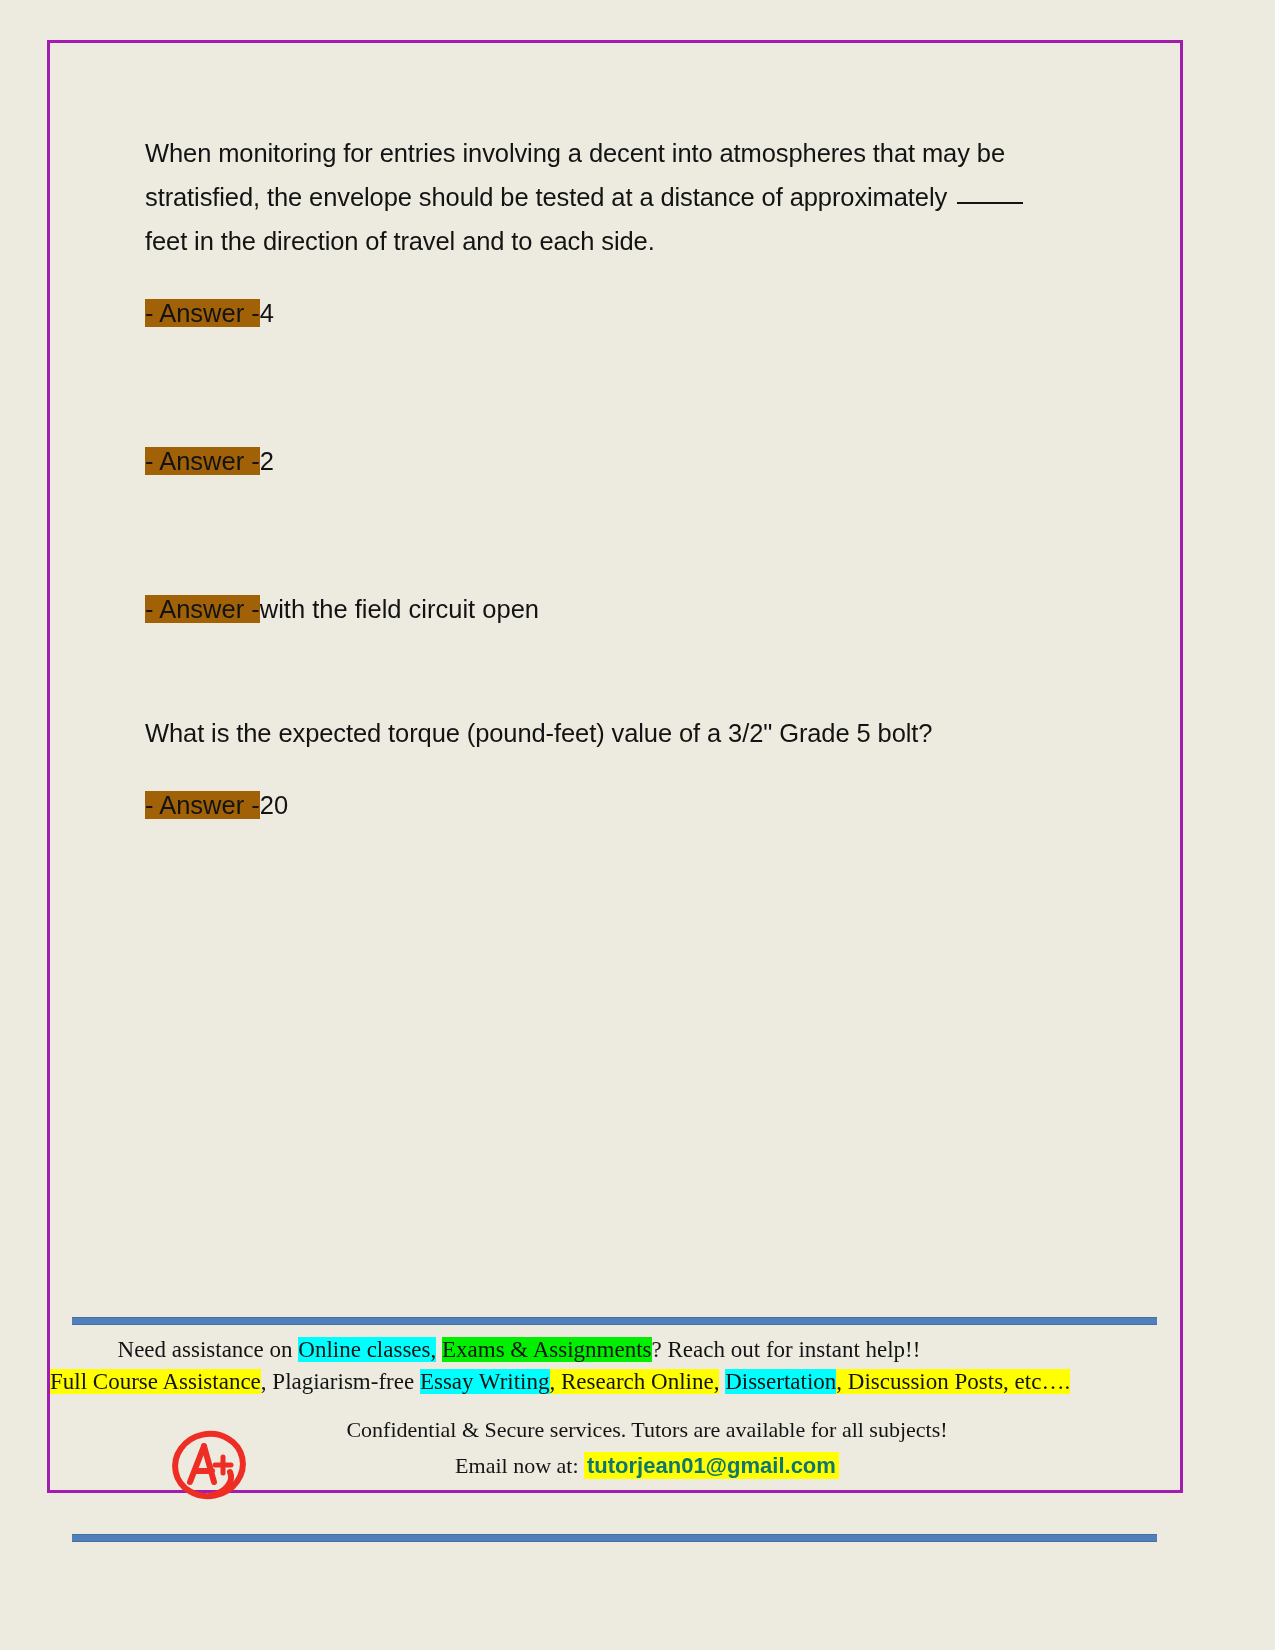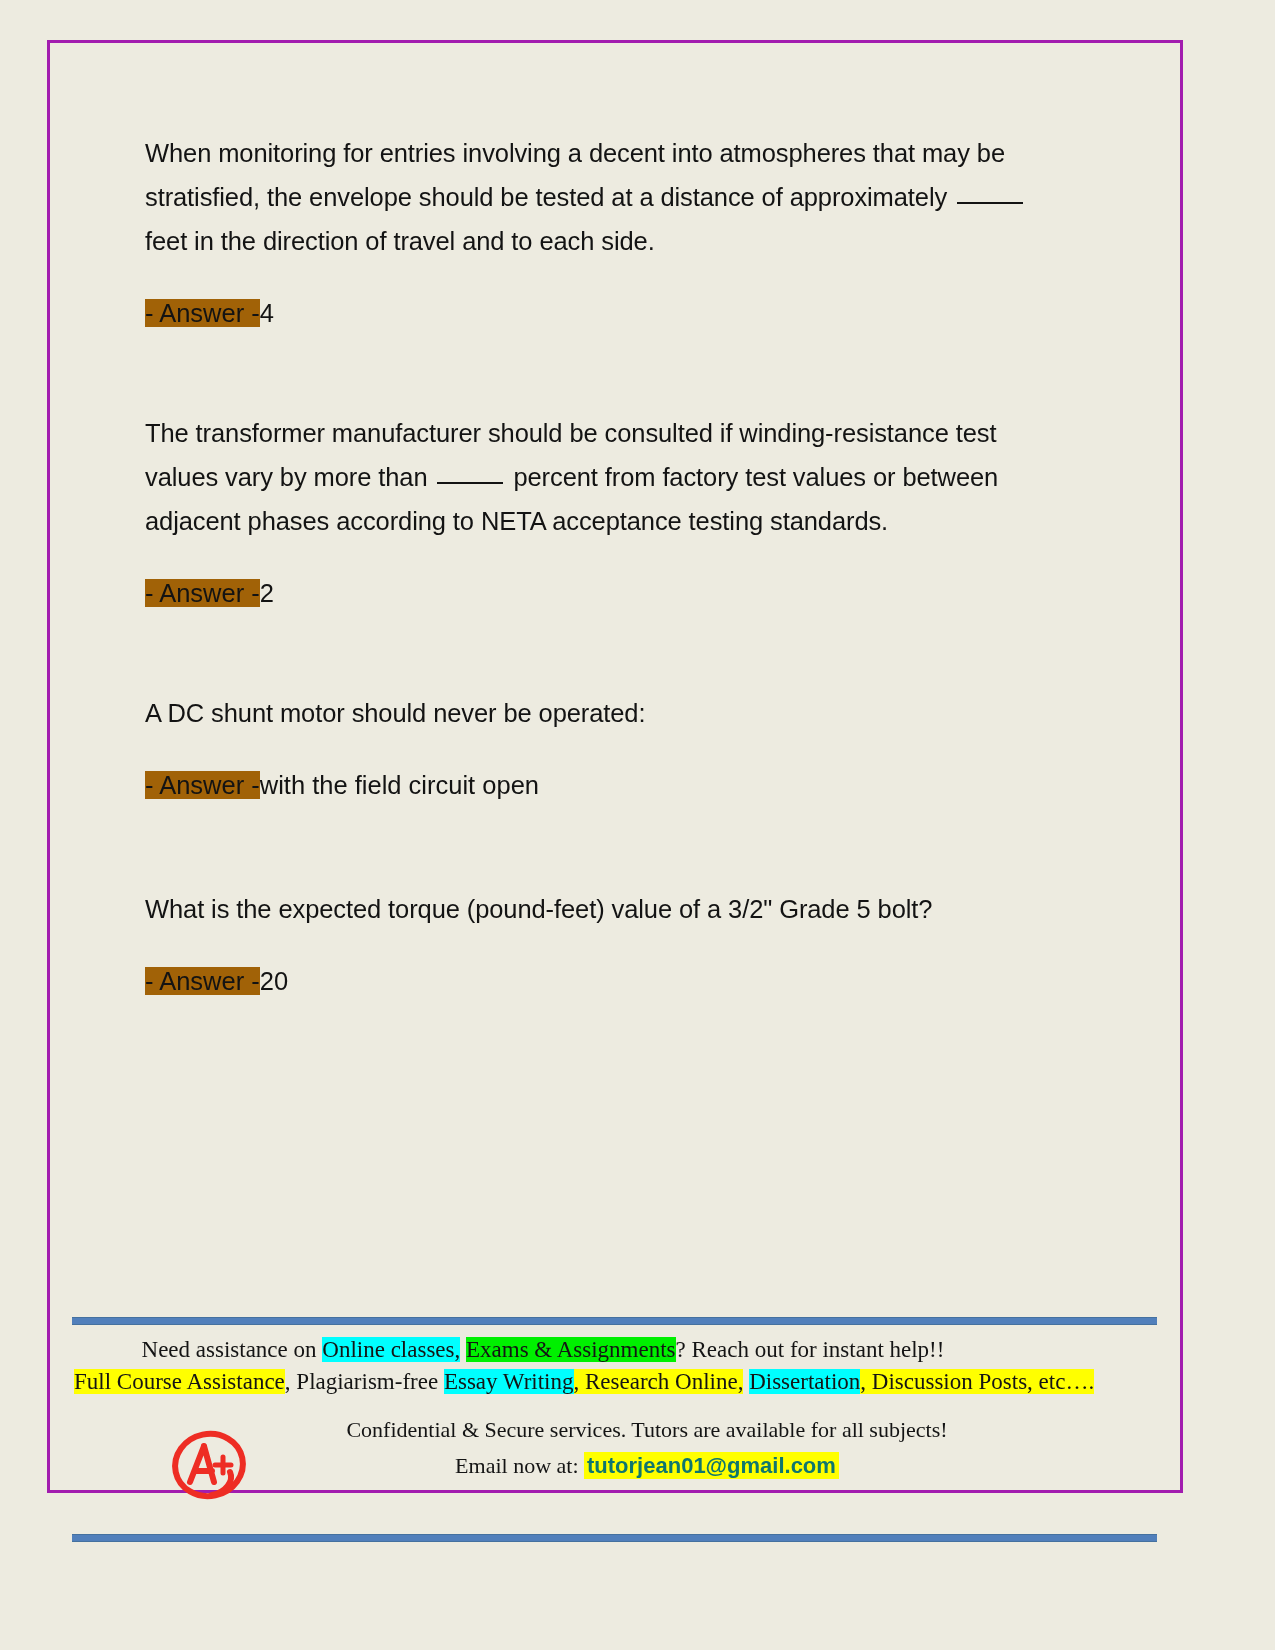--- a/index.html
+++ b/index.html
@@ -95,21 +95,20 @@
   .ad {
     position: absolute;
     left: 0;
     top: 62px;
     width: 938px;
     text-align: center;
     font-family: "Liberation Serif", serif;
     font-size: 23px;
     line-height: 32px;
     color: #141414;
-    padding-left: 24px;
   }
   .ad-line { white-space: nowrap; }
 
   .hl-cyan { background: #00ffff; }
   .hl-green { background: #00f000; }
   .hl-yel { background: #ffff00; }
 
   .promo {
     position: absolute;
     left: 0;
@@ -148,29 +147,27 @@
 
     <div class="qblock">
       <p class="question"><span>When monitoring for entries involving a decent into atmospheres that may be stratisfied, the envelope should be tested at a distance of approximately </span><span class="blank"></span><span> feet in the direction of travel and to each side.</span></p>
       <div class="gap-sm"></div>
       <p class="answer-line"><span class="hl-yellow">- Answer -</span><span>4</span></p>
     </div>
 
     <div class="gap-md"></div>
 
     <div class="qblock">
-      <p class="question"><span>The transformer manufacturer should be consulted if winding-resistance test values vary by more than </span><span class="blank"></span><span> percent from factory test values or between adjacent phases according to NETA acceptance testing standards.</span></p>
       <div class="gap-sm"></div>
       <p class="answer-line"><span class="hl-yellow">- Answer -</span><span>2</span></p>
     </div>
 
     <div class="gap-md"></div>
 
     <div class="qblock">
-      <p class="question">A DC shunt motor should never be operated:</p>
       <div class="gap-sm"></div>
       <p class="answer-line"><span class="hl-yellow">- Answer -</span><span>with the field circuit open</span></p>
     </div>
 
     <div class="gap-lg"></div>
 
     <div class="qblock">
       <p class="question">What is the expected torque (pound-feet) value of a 3/2" Grade 5 bolt?</p>
       <div class="gap-sm"></div>
       <p class="answer-line"><span class="hl-yellow">- Answer -</span><span>20</span></p>

